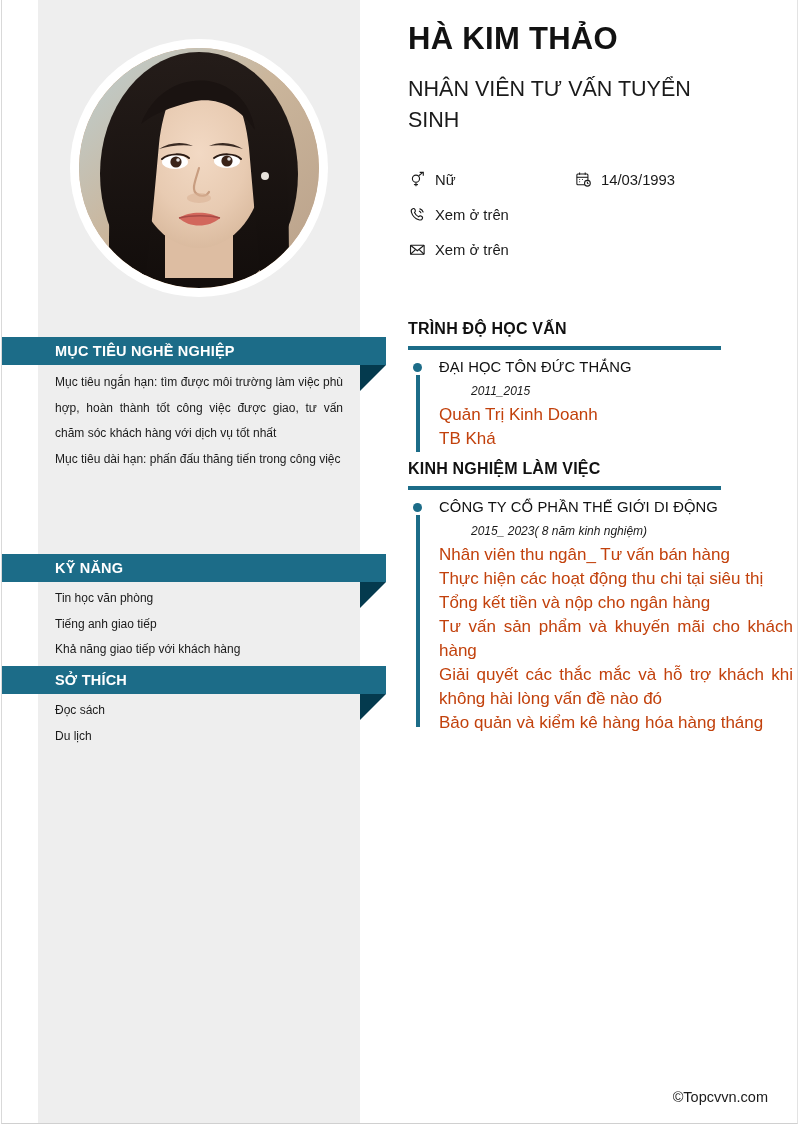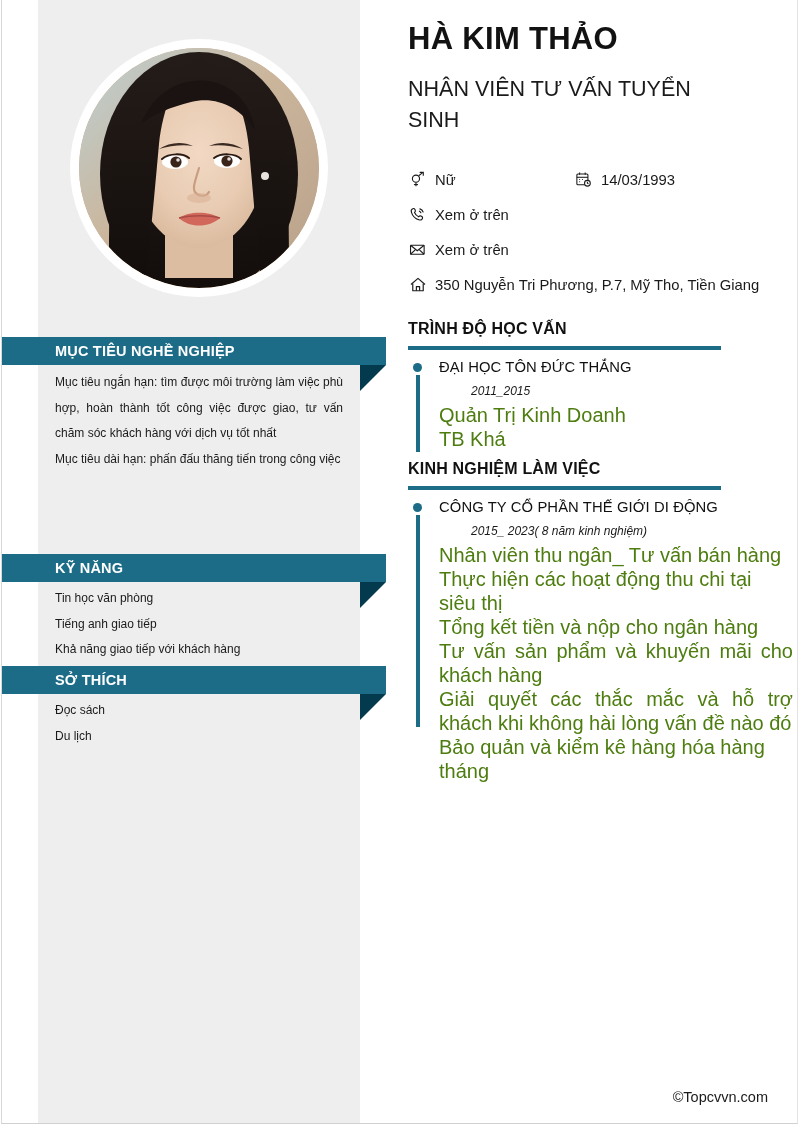--- a/index.html
+++ b/index.html
@@ -219,22 +219,22 @@
     letter-spacing: 0.1px;
   }
   .entry-date {
     font-size: 12px;
     font-style: italic;
     color: #1a1a1a;
     line-height: 24px;
     margin-left: 32px;
   }
   .entry-li {
-    font-size: 20px;
-    color: #4d7c0f;
+    font-size: 17px;
+    color: #c2410c;
     line-height: 24px;
   }
   .entry-li.justify { text-align: justify; }
 
   .watermark {
     position: absolute;
     right: 32px;
     top: 1089px;
     font-size: 14.5px;
     color: #1a1a1a;
@@ -417,34 +417,20 @@
                 <polyline points="1.8,5 9.8,11.4 17.8,5"></polyline>
                 <line x1="1.8" y1="15.6" x2="7.6" y2="10.2"></line>
                 <line x1="17.8" y1="15.6" x2="12" y2="10.2"></line>
               </g>
             </svg>
           </span>
           <span class="c-text">Xem ở trên</span>
         </div>
       </div>
 
-      <div class="contact-row">
-        <div class="contact-item">
-          <span class="c-icon">
-            <svg width="18" height="18" viewBox="0 0 20 20" aria-hidden="true">
-              <g fill="none" stroke="#1a1a1a" stroke-width="1.3" stroke-linejoin="round">
-                <path d="M2.2 9.4 L10 2.6 L17.8 9.4"></path>
-                <path d="M4.2 8.6 L4.2 16.4 L15.8 16.4 L15.8 8.6"></path>
-                <path d="M8.2 16.4 L8.2 11.8 L11.8 11.8 L11.8 16.4"></path>
-              </g>
-            </svg>
-          </span>
-          <span class="c-text">350 Nguyễn Tri Phương, P.7, Mỹ Tho, Tiền Giang</span>
-        </div>
-      </div>
 
     </div>
 
     <div class="r-section" style="top:320px;">
       <div class="r-head">TRÌNH ĐỘ HỌC VẤN</div>
       <div class="r-rule"></div>
       <div class="entry">
         <span class="entry-dot"></span>
         <span class="entry-line" style="height:77px;"></span>
         <div class="entry-org">ĐẠI HỌC TÔN ĐỨC THẮNG</div>

